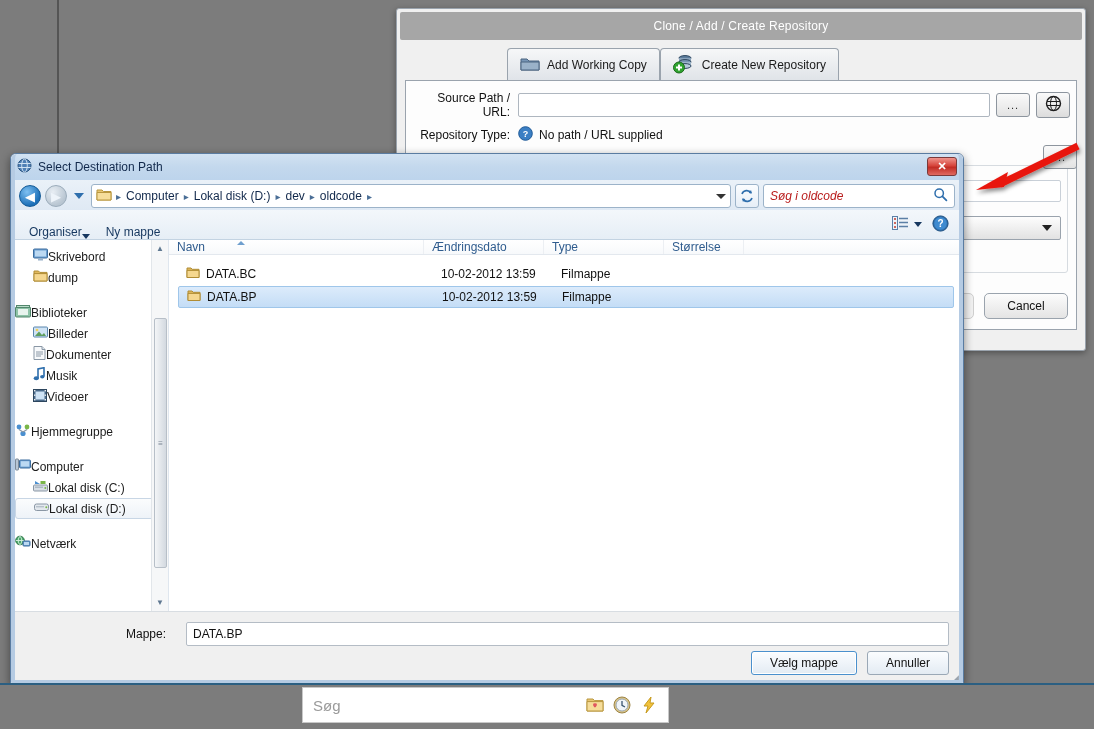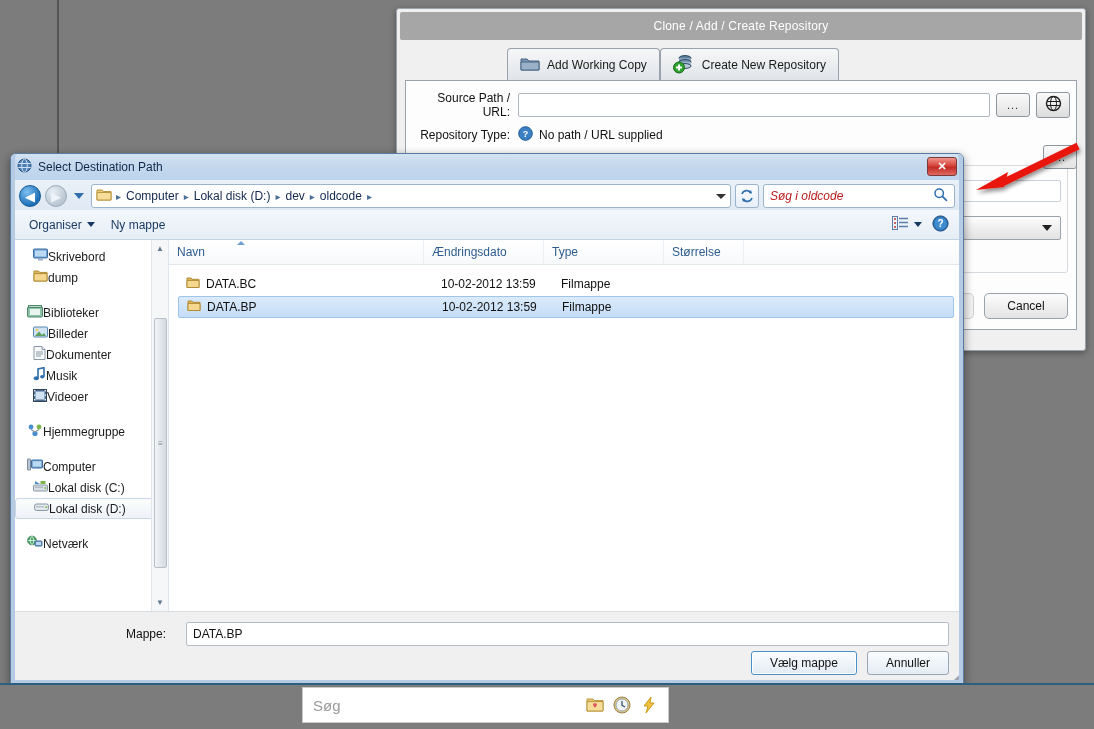--- a/index.html
+++ b/index.html
@@ -193,33 +193,33 @@
     width: 192px; height: 24px; border:1px solid #9cb3c9; border-radius:3px;
     background:#fff; display:flex;align-items:center; padding: 0 6px;
   }
   #search-box .ph { flex:1; font-size:12px; color:#b91c1c; font-style: italic; }
   #fd-toolbar {
     height: 30px; display:flex; align-items:center;
     padding: 0 10px;
     background: linear-gradient(to bottom,#f3f7fb,#e6eef6);
     border-bottom: 1px solid #c3d3e2;
   }
-  .tb-item { font-size:12px; color:#16375f; display:flex; align-items:center; gap:5px; padding: 0 8px; height:100%;}
+  .tb-item { font-size:12px; color:#16375f; display:flex; align-items:flex-end; padding: 0 8px; height:100%;}
   .tb-caret { width:0;height:0;border-left:4px solid transparent;border-right:4px solid transparent;border-top:5px solid #16375f; }
   #fd-body { display:flex; height: 371px; background:#fff; }
   #fd-sidebar {
     width: 158px; background:#fff; position:relative;
     border-right: 1px solid #dfe6ee;
     padding-top: 6px; overflow: hidden;
   }
   .side-item {
     height: 21px; display:flex; align-items:center; gap:0;
     font-size: 12px; color:#1b1b1b; padding-left: 22px;
   }
-  .side-item.lvl0 { padding-left: 16px; }
+  .side-item.lvl0 { padding-left: 4px; }
   .side-item.selected {
     background: linear-gradient(to bottom,#fbfcfd,#eef3f8);
     border: 1px solid #c8d6e5; border-radius:3px;
     margin: 0 4px 0 4px; height: 21px;
     padding-left: 18px;
   }
   .side-gap { height: 14px; }
   #side-scroll {
     position:absolute; right:0; top:0; width: 17px; height: 371px;
     background:#f6f7f8; border-left:1px solid #e2e6ea;
@@ -227,21 +227,21 @@
   .sb-arrow { height:17px; display:flex;align-items:center;justify-content:center; color:#5f7891; font-size:8px;}
   #sb-thumb {
     position:absolute; left:2px; top: 78px; width: 13px; height: 250px;
     background: linear-gradient(to right,#f3f5f7,#d3d9e0);
     border:1px solid #b7bfc8; border-radius:2px;
     display:flex;align-items:center;justify-content:center;
   }
   #sb-grip { font-size:8px; color:#7a8694; line-height:3px;}
   #fd-filelist { flex: 1; background:#fff; position:relative; }
   #fl-header {
-    height: 25px; display:flex; align-items:center;
+    height: 15px; display:flex; align-items:center;
     border-bottom: 1px solid #e3e8ee;
     background: linear-gradient(to bottom,#ffffff,#f7f9fb);
   }
   .fl-col {
     font-size:12px; color:#2f5c8e; padding-left: 8px; height:100%;
     display:flex; align-items:center; position:relative;
     border-right: 1px solid #eceff3;
   }
   .sort-ind {
     position:absolute; left: 68px; top: 1px;

